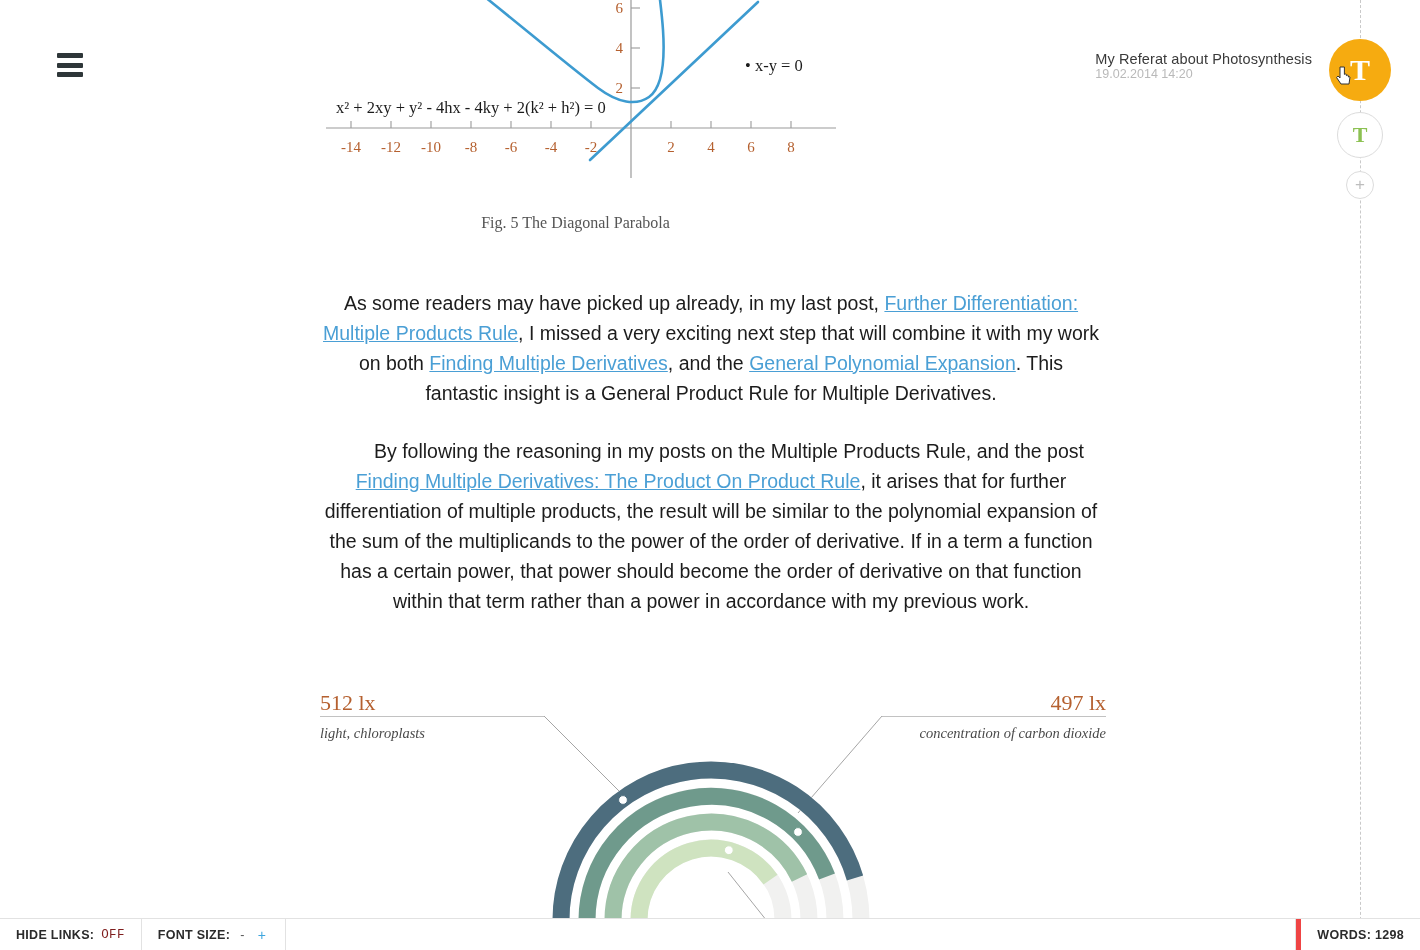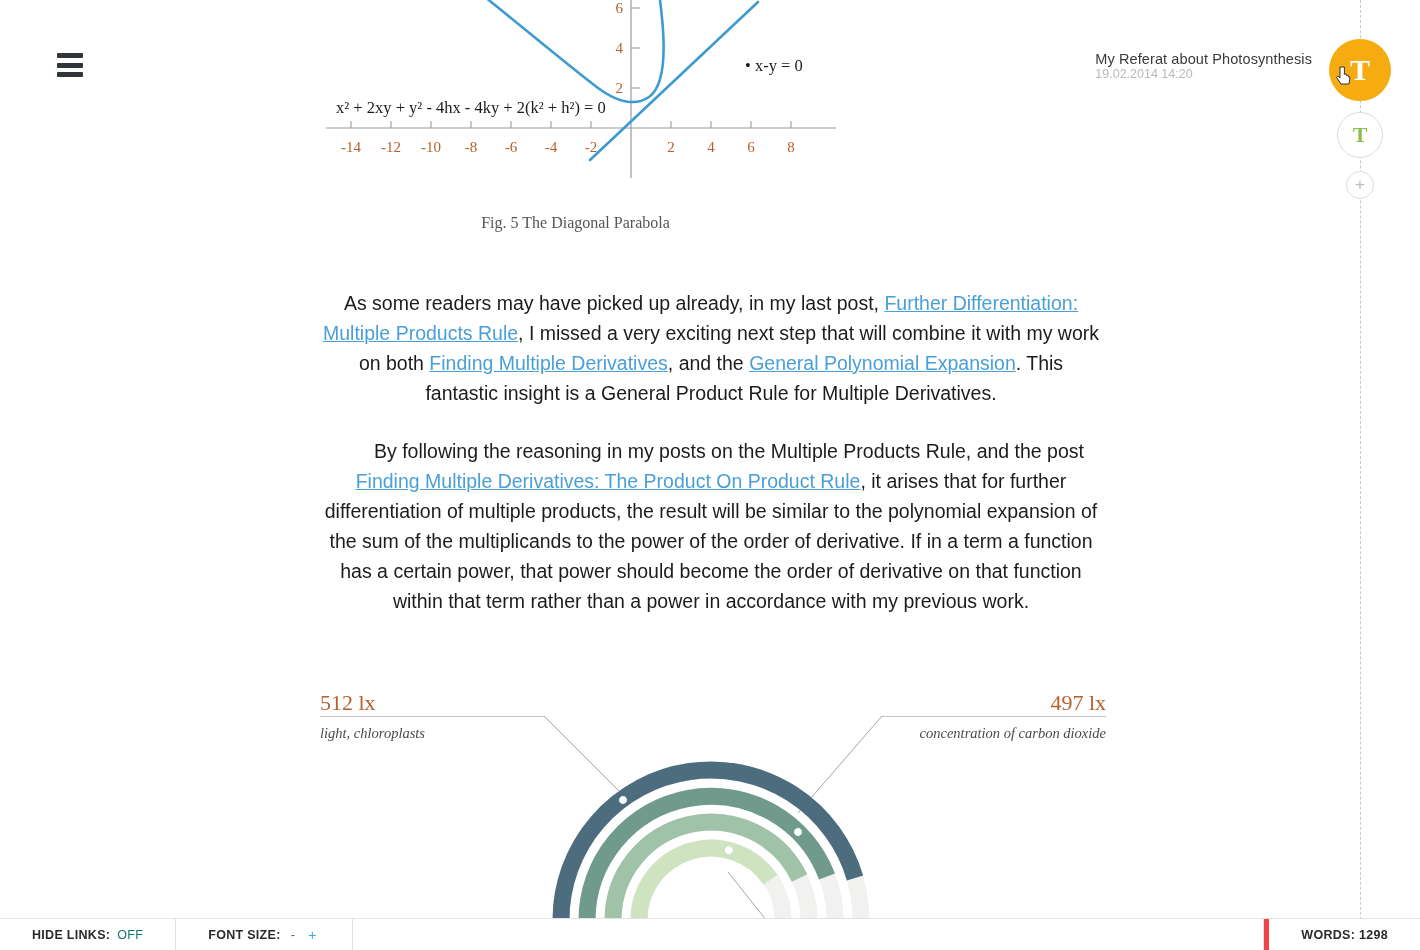--- a/index.html
+++ b/index.html
@@ -117,27 +117,27 @@
 
   
   .toolbar {
     position:absolute; left:0; bottom:0; width:1420px; height:32px;
     border-top: 1px solid #e2e2e2; background:#fff;
     display:flex; align-items:stretch;
     font-family: "Liberation Sans", sans-serif;
   }
   .tb-item {
     display:flex; align-items:center; gap:7px;
-    padding: 0 32px; font-size: 12.5px; letter-spacing:.3px;
+    padding: 0 16px; font-size: 12.5px; letter-spacing:.3px;
     color:#2b2b2b; white-space:nowrap;
     border-right: 1px solid #e2e2e2;
   }
   .tb-spacer { flex:1; border-right: 1px solid #e2e2e2; }
   .tb-right { border-right:none; border-left: 5px solid #ef4444; font-weight: bold; }
-  .tb-val-off { color:#0f766e; }
+  .tb-val-off { color:#7f1d1d;font-family:Liberation Mono, monospace; }
   .tb-minus { color:#555; padding: 0 3px; cursor:pointer; }
   .tb-plus { color:#3ea6de; padding: 0 3px; cursor:pointer; font-size: 14px; }
   .tb-label { font-weight: bold; }
 </style>
 </head>
 <body>
 
 <div id="app">
 
   <div class="hamburger">

